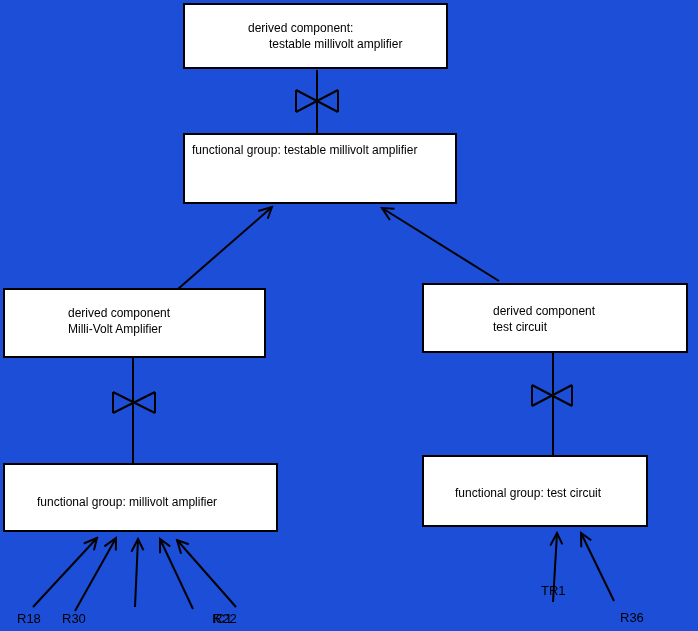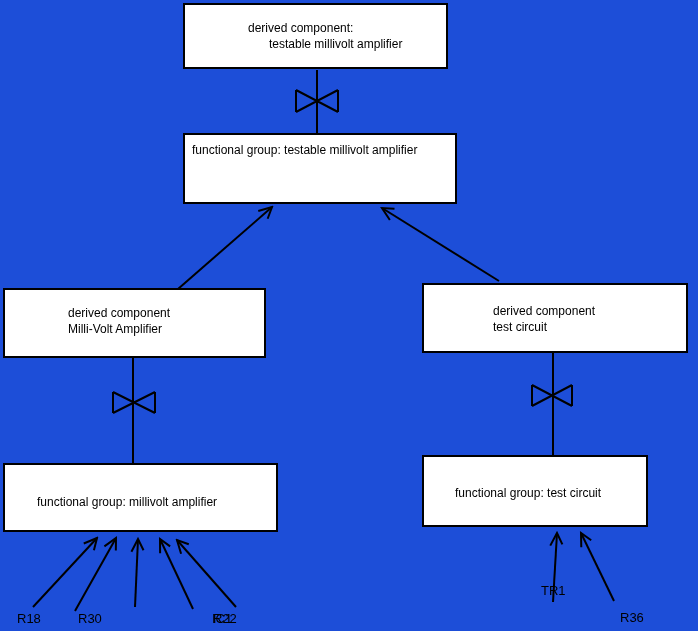--- a/index.html
+++ b/index.html
@@ -96,21 +96,21 @@
   <div class="box" style="left:422px; top:283px; width:266px; height:70px; padding:18px 0 0 69px;">
     <div>derived component</div>
     <div>test circuit</div>
   </div>
 
   <div class="box" style="left:422px; top:455px; width:226px; height:72px; padding:28px 0 0 31px;">
     <div>functional group: test circuit</div>
   </div>
 
   <span class="leaf" style="left:17px; top:612px;">R18</span>
-  <span class="leaf" style="left:62px; top:612px;margin-left:16px;">R30</span>
+  <span class="leaf" style="left:62px; top:612px;">R30</span>
   <span class="leaf" style="left:116px; top:636px;text-decoration:underline;">R26</span>
   <span class="leaf" style="left:167px; top:612px;margin-left:46px;">R22</span>
   <span class="leaf" style="left:212px; top:612px;">IC1</span>
 
   <span class="leaf" style="left:541px; top:584px;">TR1</span>
   <span class="leaf" style="left:620px; top:611px;">R36</span>
 
 </div>
 
 </body></html>

